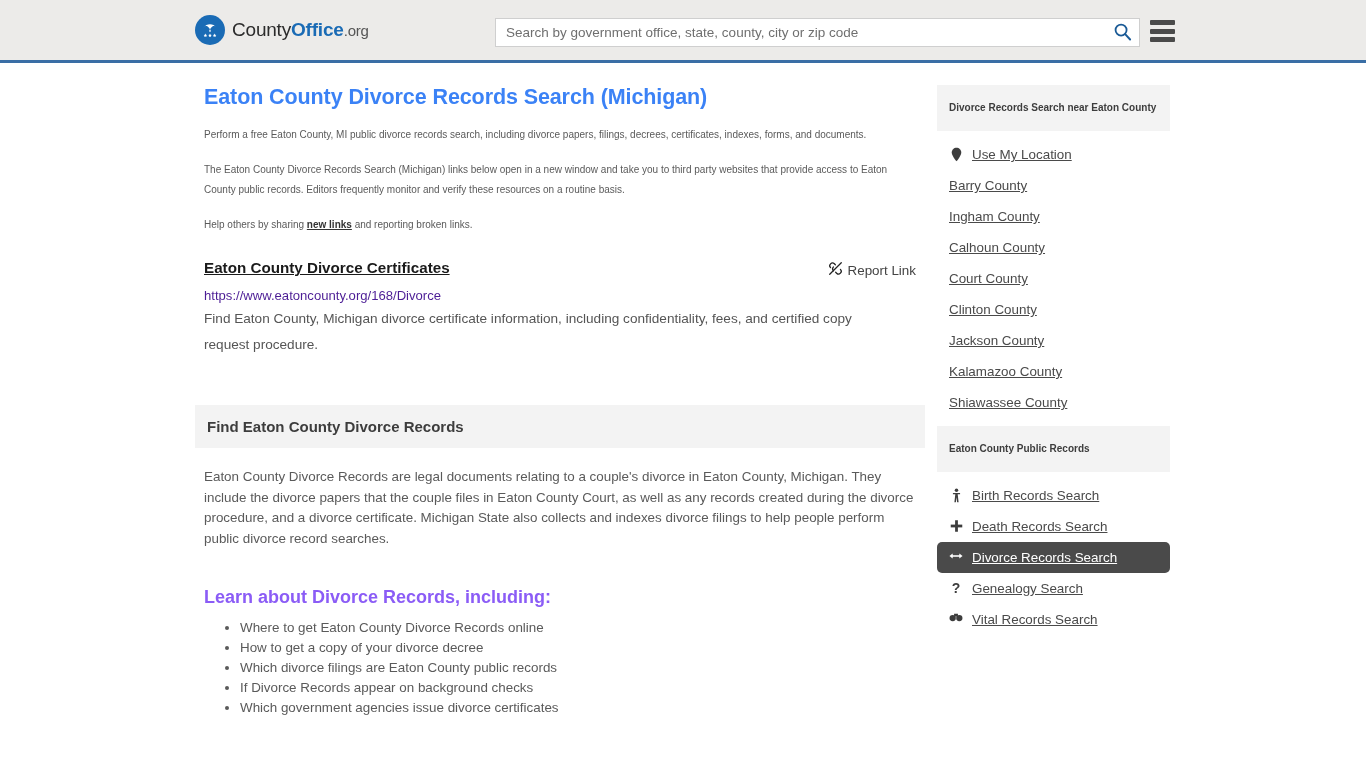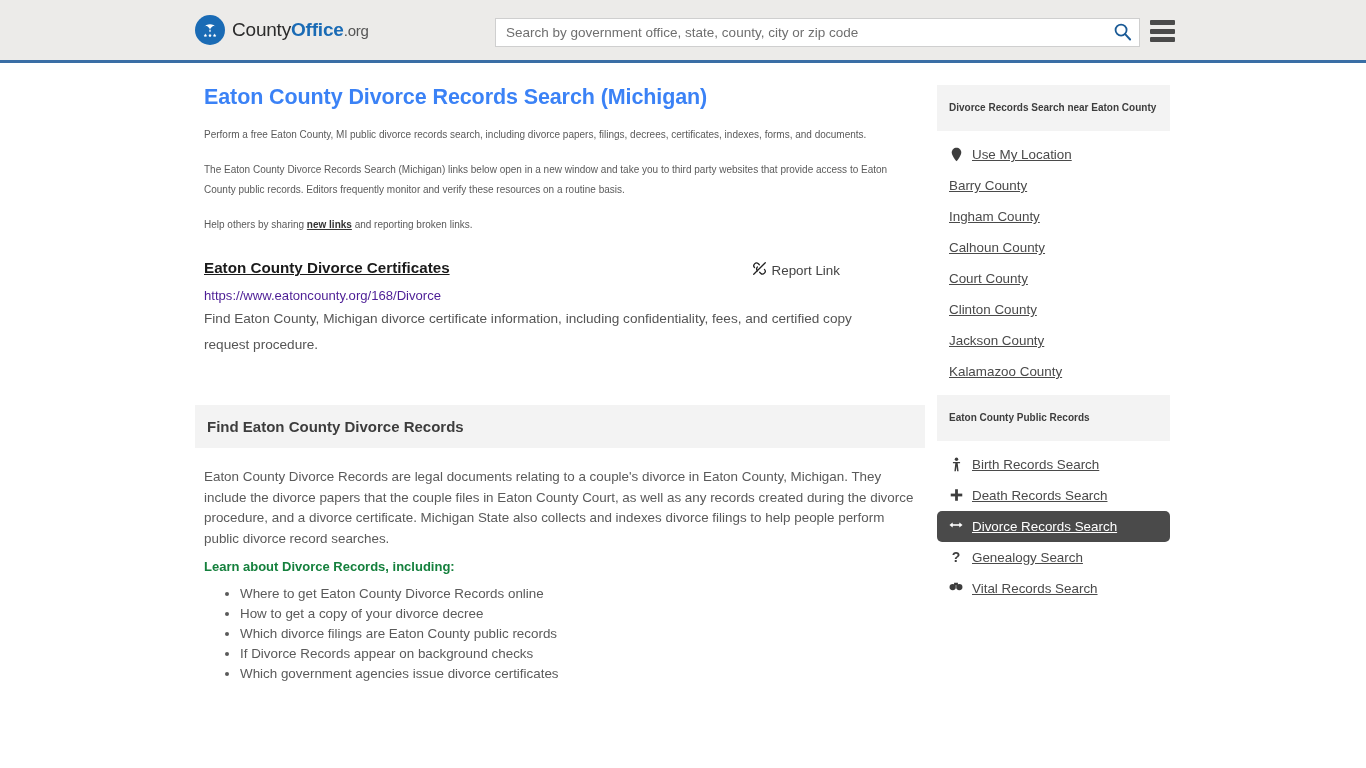--- a/index.html
+++ b/index.html
@@ -156,21 +156,20 @@
     cursor: pointer;
   }
   .report-link {
     display: flex;
     align-items: center;
     gap: 4px;
     font-size: 13.4px;
     color: #444;
     cursor: pointer;
     white-space: nowrap;
-    margin-right: 76px;
     margin-top: 1px;
   }
   .result-url {
     font-size: 13.1px;
     color: #4c1d95;
     margin-top: 8px;
   }
   .result-desc {
     font-size: 13.6px;
     color: #555;
@@ -191,24 +190,24 @@
   .section-body {
     padding: 0 9px;
   }
   .section-p {
     font-size: 13.4px;
     line-height: 20.5px;
     color: #5a5a5a;
     margin: 19px 0 0 0;
   }
   .learn-head {
-    font-size: 13px;
+    font-size: 18px;
     font-weight: bold;
-    color: #15803d;
-    margin: 10px 0 0 0;
+    color: #8b5cf6;
+    margin: 38px 0 0 0;
   }
   ul.learn-list {
     margin: 10px 0 0 0;
     padding-left: 36px;
     list-style: disc;
   }
   ul.learn-list li {
     font-size: 13.4px;
     color: #5a5a5a;
     line-height: 20px;
@@ -367,20 +366,23 @@
           </div>
           <div class="panel-item plain">
             <span class="label">Clinton County</span>
           </div>
           <div class="panel-item plain">
             <span class="label">Jackson County</span>
           </div>
           <div class="panel-item plain">
             <span class="label">Kalamazoo County</span>
           </div>
+          <div class="panel-item plain">
+            <span class="label">Shiawassee County</span>
+          </div>
         </div>
       </div>
 
       <div class="panel">
         <div class="panel-head">Eaton County Public Records</div>
         <div class="panel-list">
 
           <div class="panel-item">
             <span class="pi-icon">
               <svg width="11" height="15" viewBox="0 0 12 16" aria-hidden="true">

